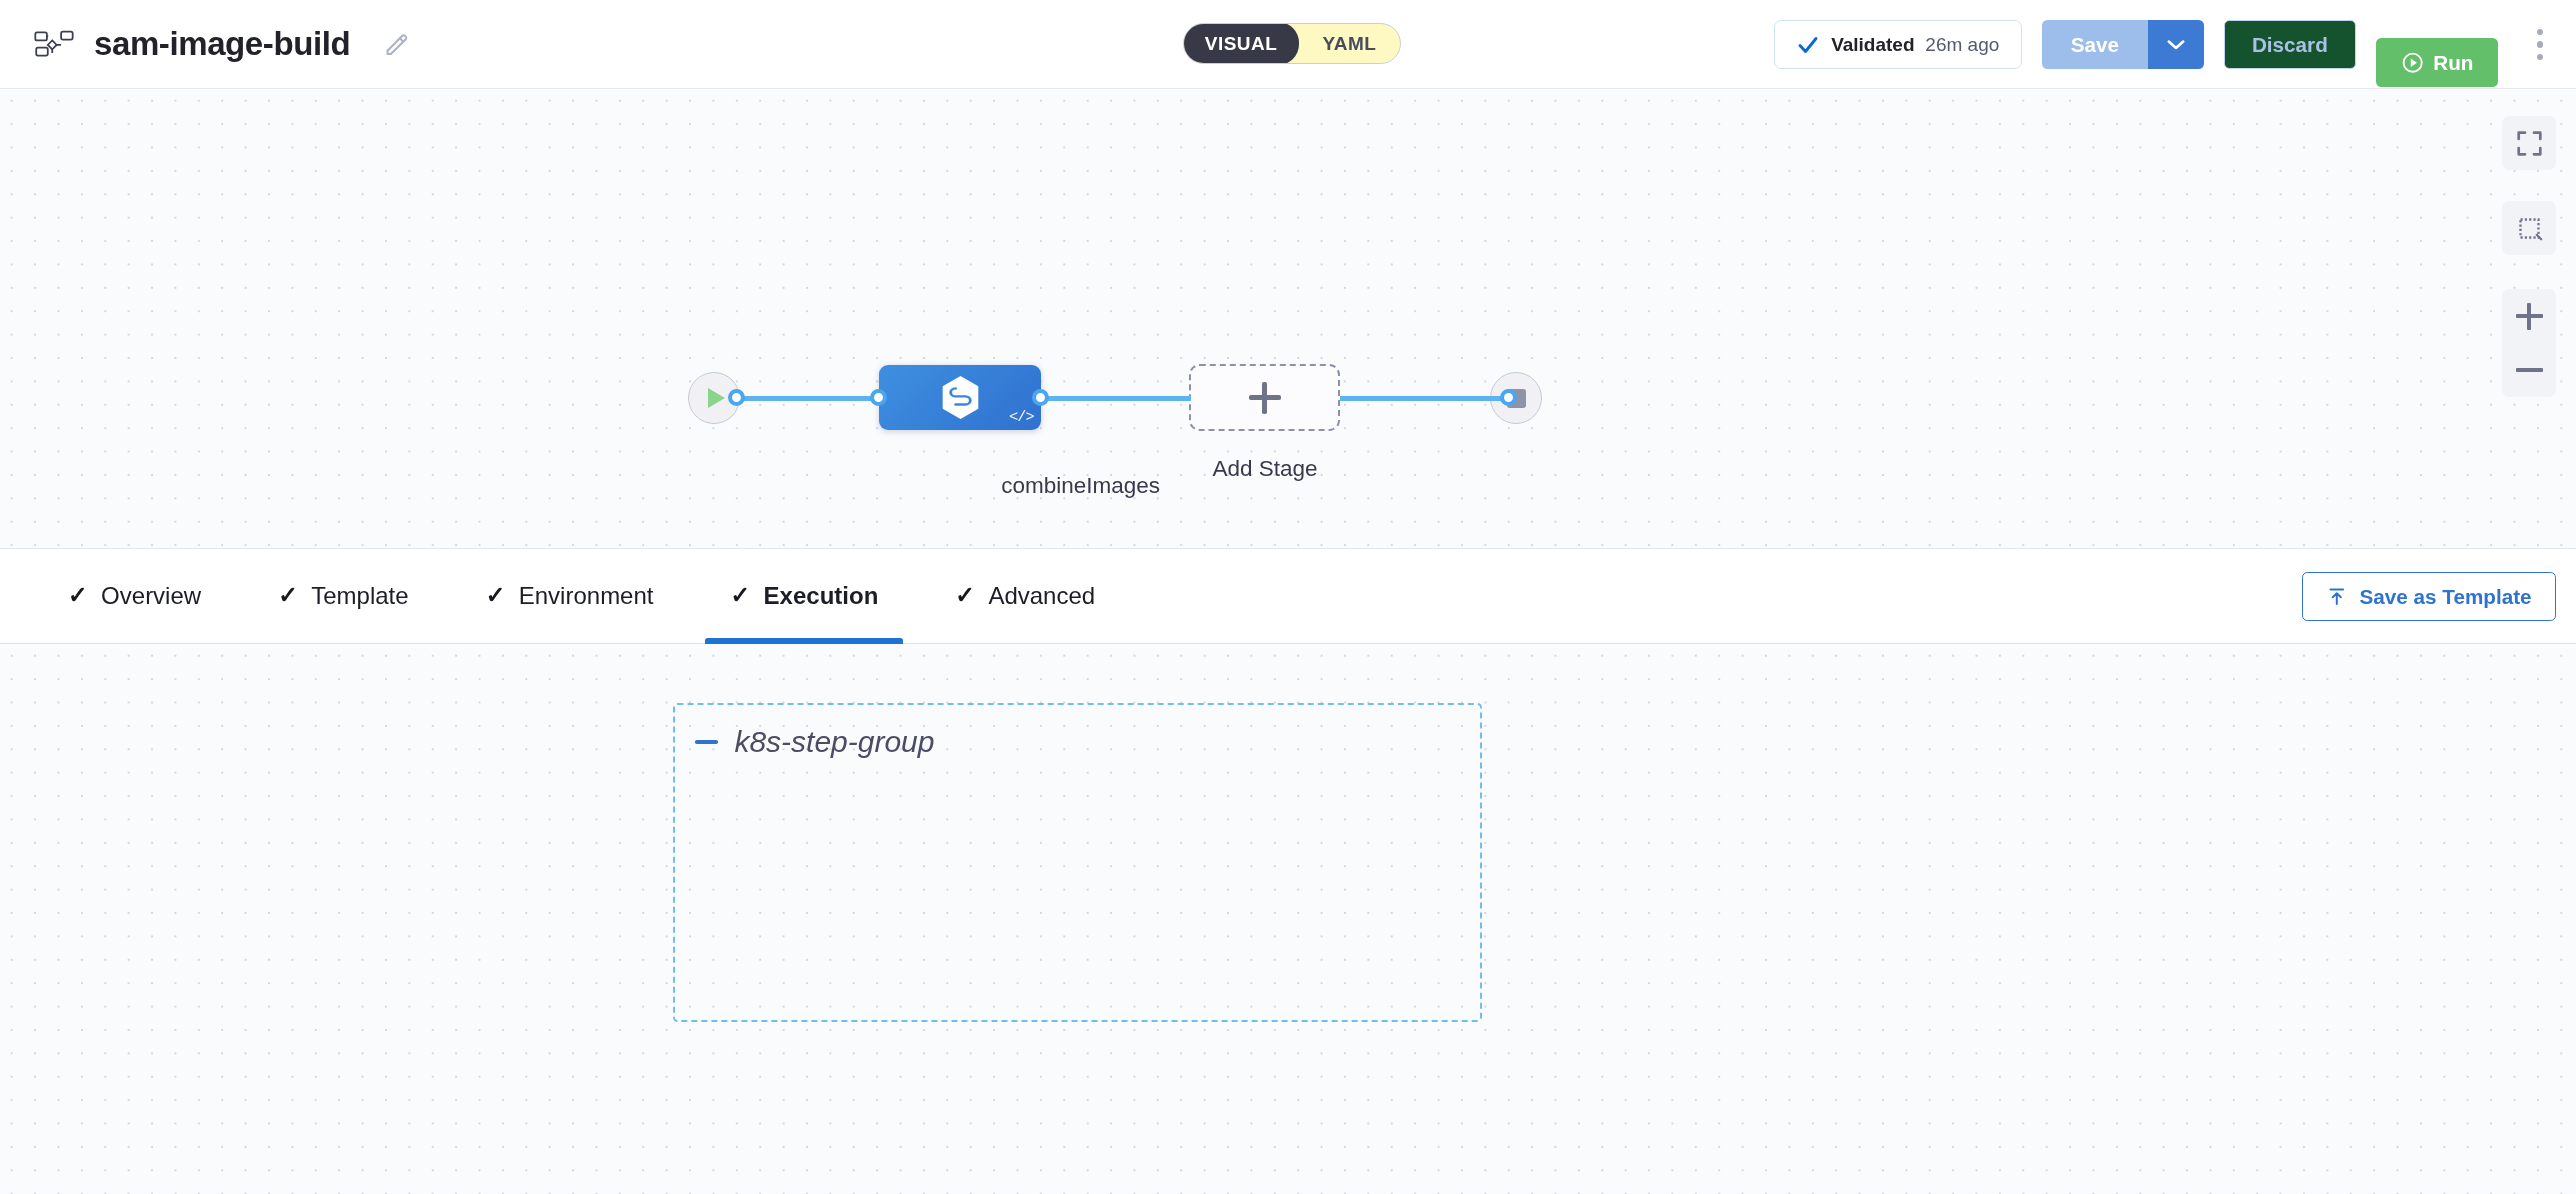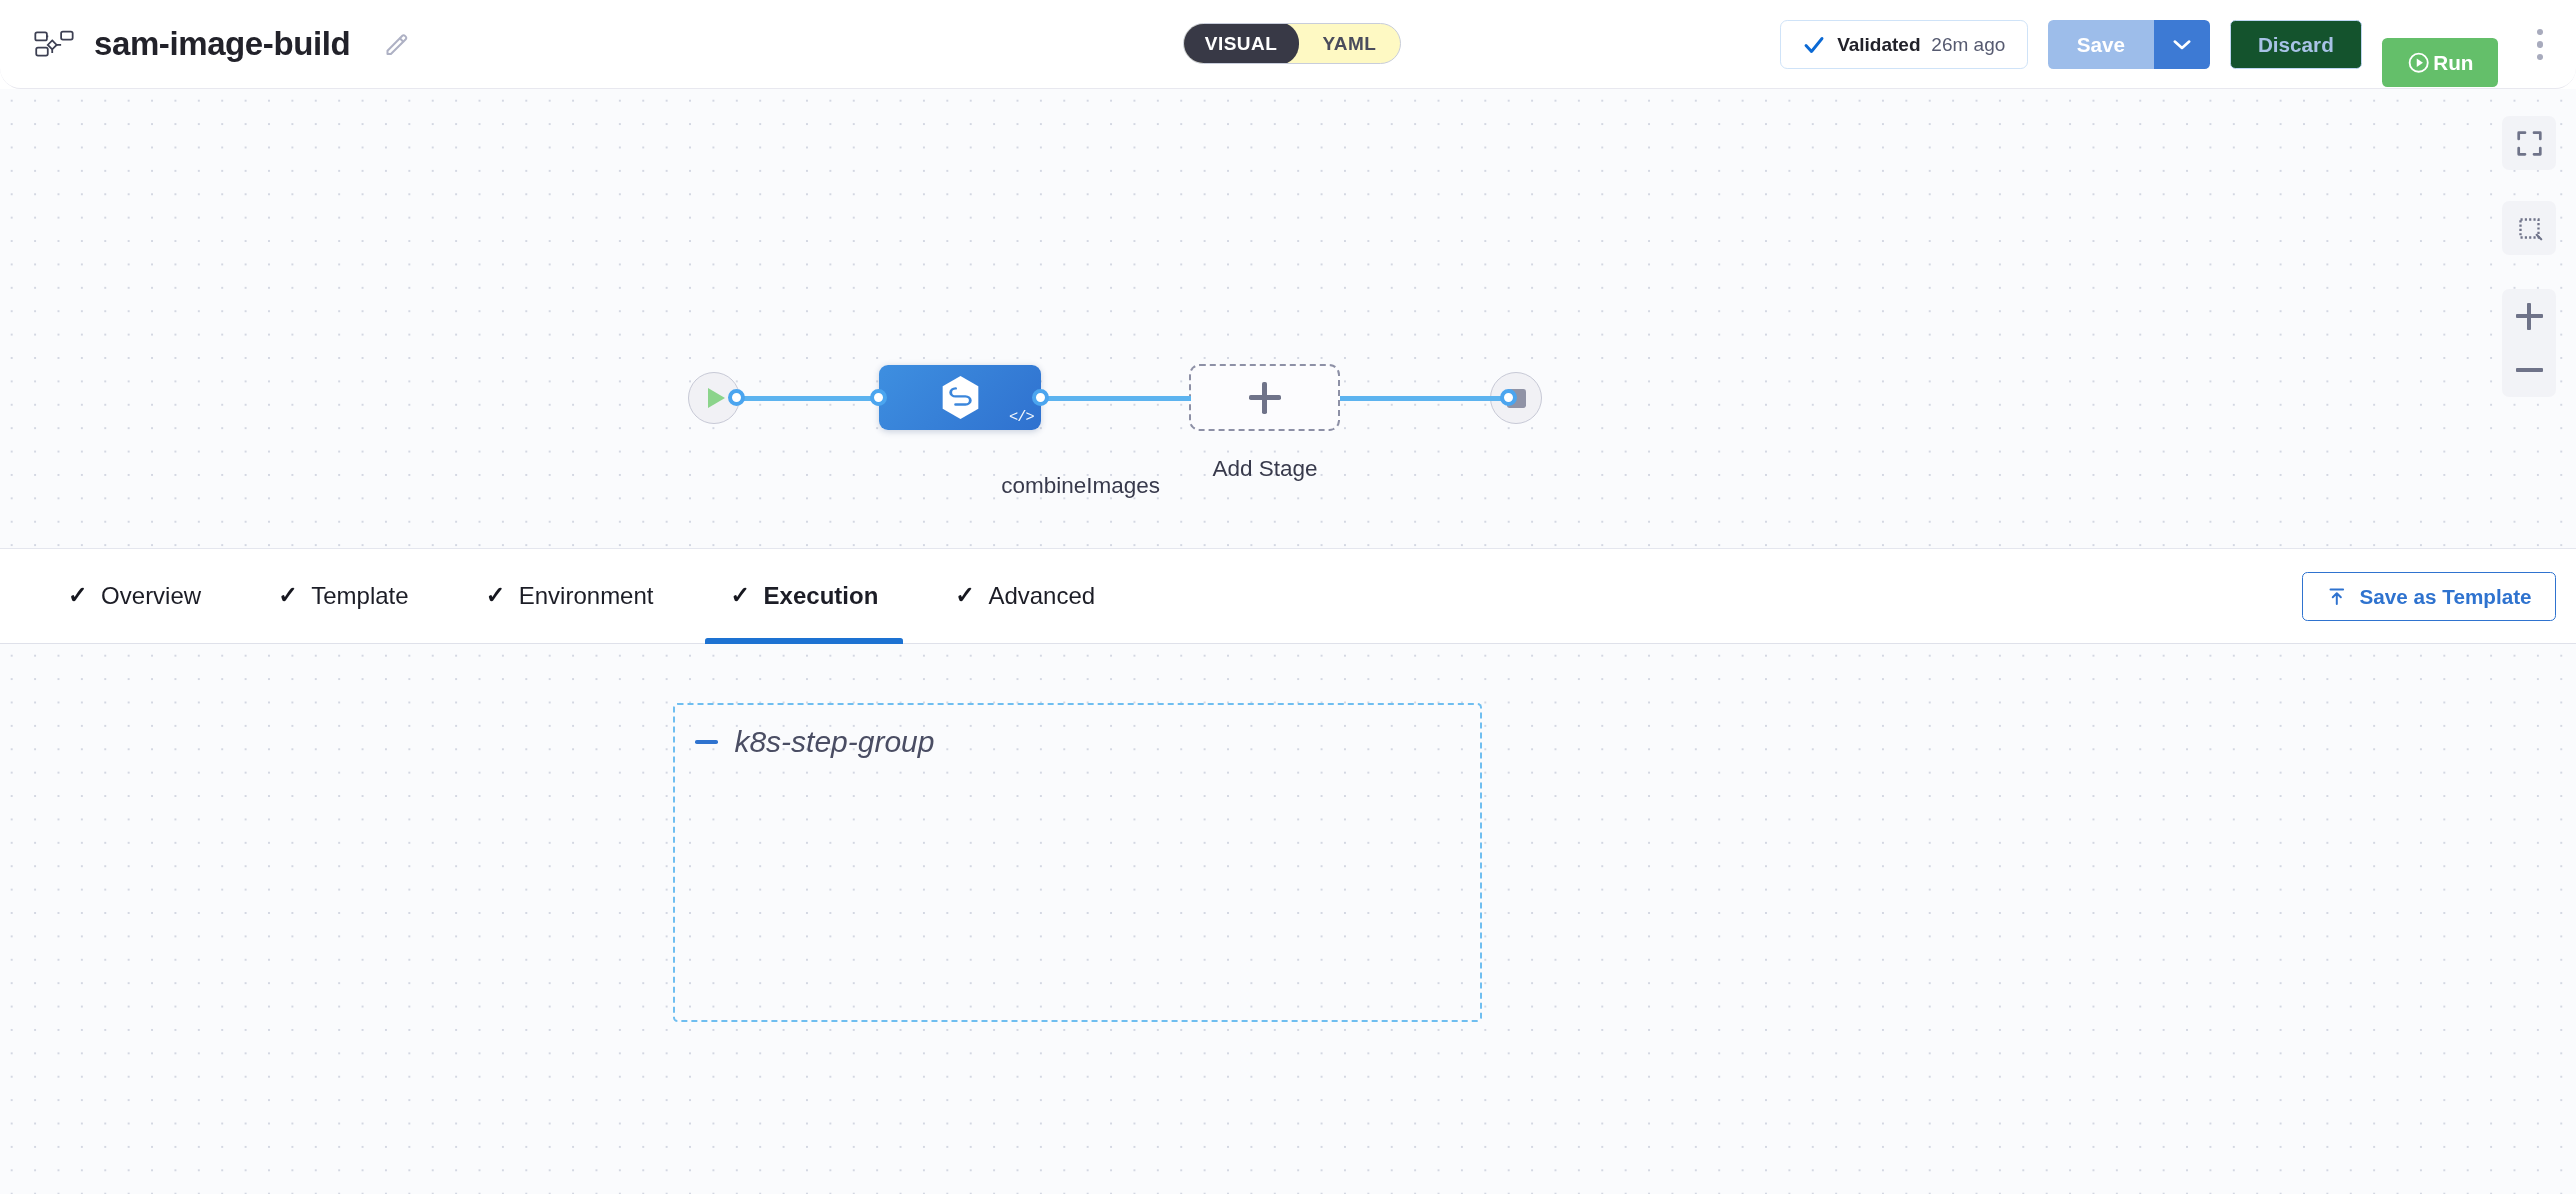--- a/index.html
+++ b/index.html
@@ -8,21 +8,21 @@
     font-family: "Liberation Sans", sans-serif;
     background: #ffffff;
     overflow: hidden;
   }
   .app { position: relative; width: 2576px; height: 1194px; }
 
   
   .header {
     position: absolute; left: 0; top: 0; width: 2576px; height: 89px;
     background: #ffffff; border-bottom: 0.9px solid #e8e8ef;
-    display: flex; align-items: center; border-radius: 21px;
+    display: flex; align-items: center;
   }
   .hdr-left { display: flex; align-items: center; padding-left: 34px; gap: 20px; }
   .pipeline-glyph { width: 40px; height: 32px; display: block; }
   .pipeline-title {
     font-size: 33px; font-weight: 700; color: #22222a; letter-spacing: -0.4px;
     white-space: nowrap;
   }
   .edit-pencil { width: 27px; height: 27px; margin-left: 12.6px; cursor: pointer; }
 
   .hdr-center {
@@ -69,21 +69,21 @@
   .caret-svg { width: 20px; height: 12.6px; }
 
   .btn-discard {
     height: 49px; padding: 0 27px; border: 0.9px solid #bfd6f3; border-radius: 5.4px;
     background: #14532d; color: #a8c2e6; font-size: 20.7px; font-weight: 700;
     display: flex; align-items: center; cursor: default;
   }
   .btn-run {
     height: 49px; padding: 0 25px; border: none; border-radius: 5.4px;
     background: #64bf6a; color: #ffffff; font-size: 20.7px; font-weight: 700;
-    display: flex; align-items: center; gap: 3px; cursor: pointer; margin-top: 36px;
+    display: flex; align-items: center; gap: 9px; cursor: pointer; margin-top: 36px;
   }
   .run-icon { width: 23.4px; height: 23.4px; }
   .kebab { width: 36px; height: 49px; display:flex; flex-direction:column;
            align-items:center; justify-content:center; gap:6.3px; cursor:pointer; margin-left: 3.6px;}
   .kebab i { width: 6.3px; height: 6.3px; border-radius: 50%; background: #a8abbd; display:block; }
 
   
   .canvas {
     position: absolute; left: 0; width: 2576px;
     background-color: #fafbfd;

